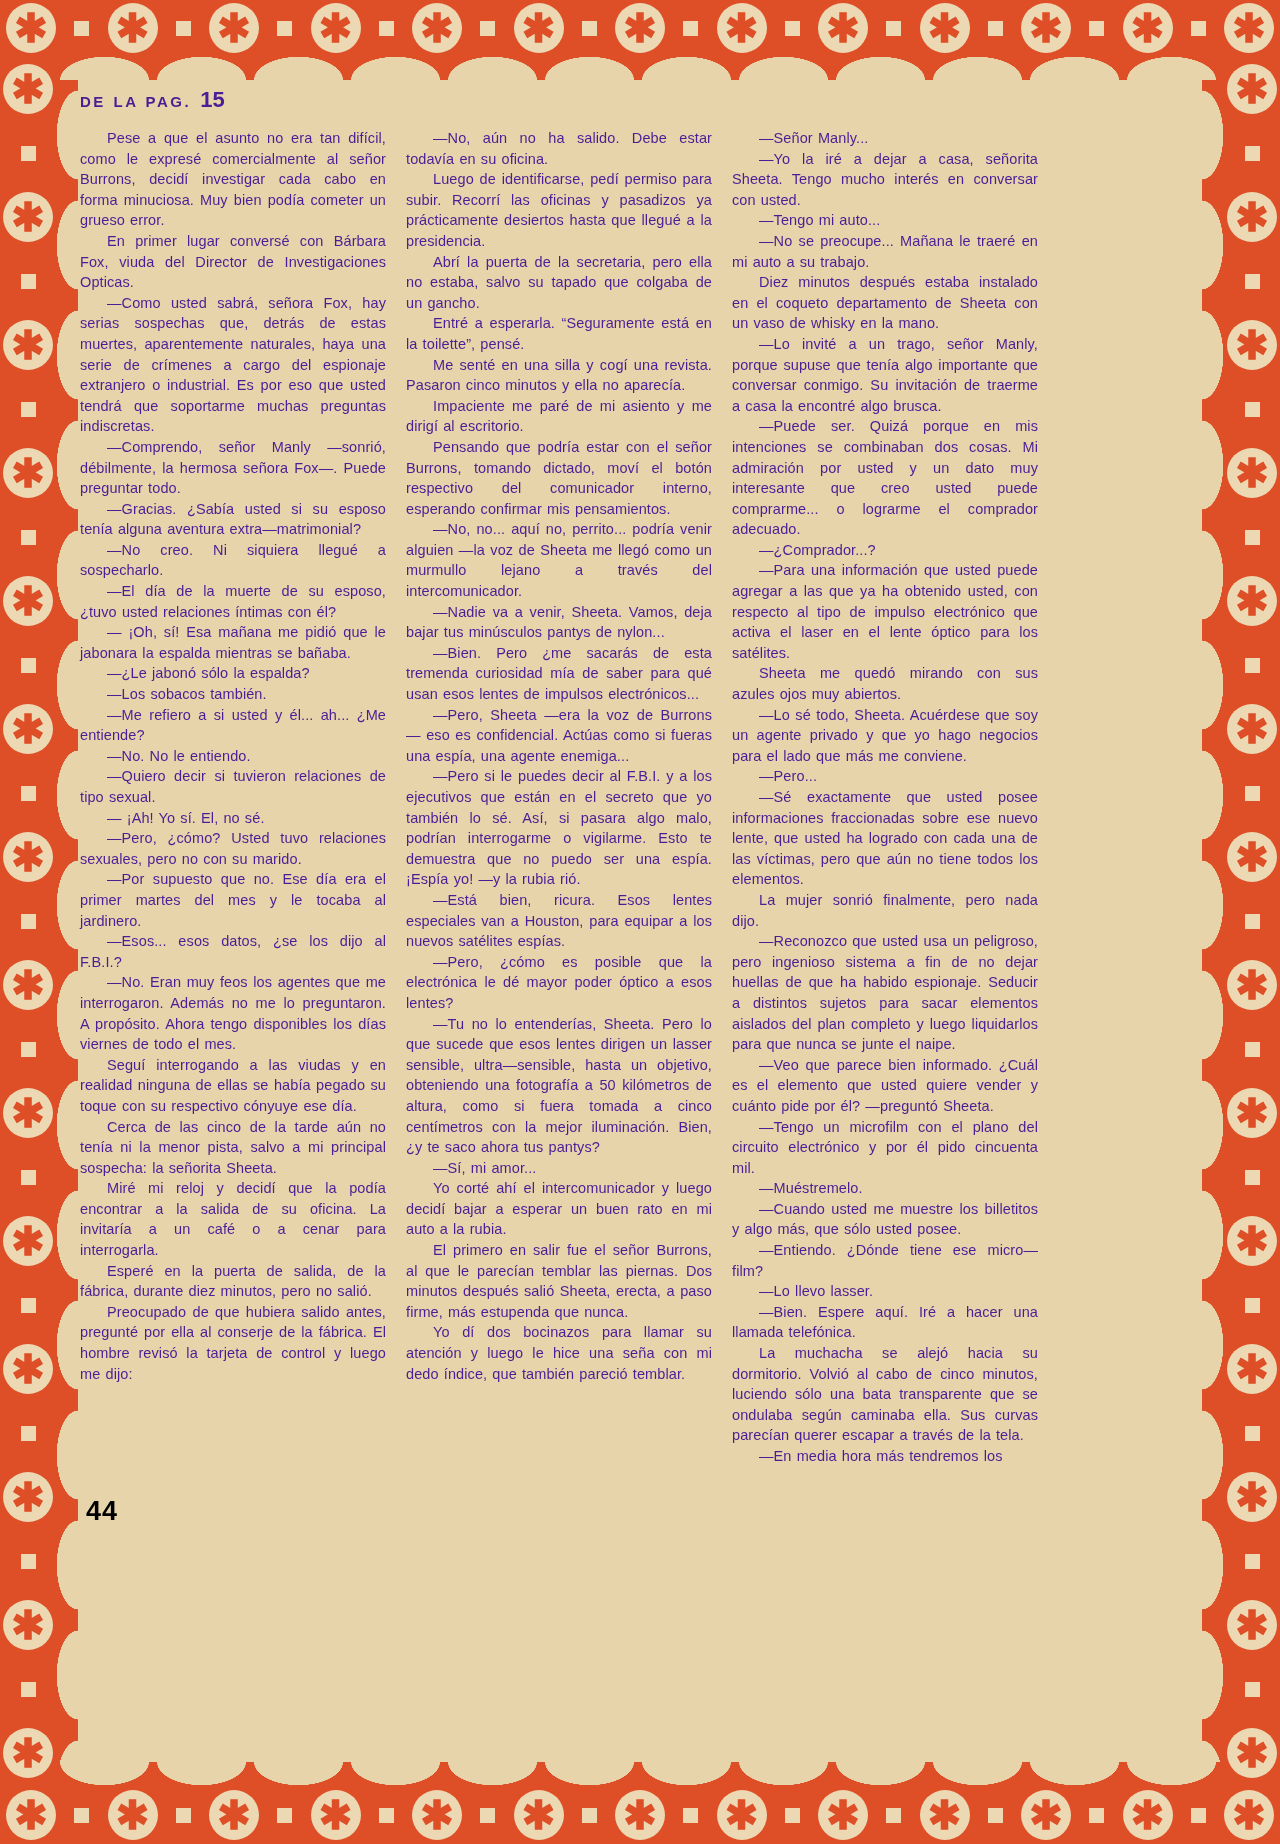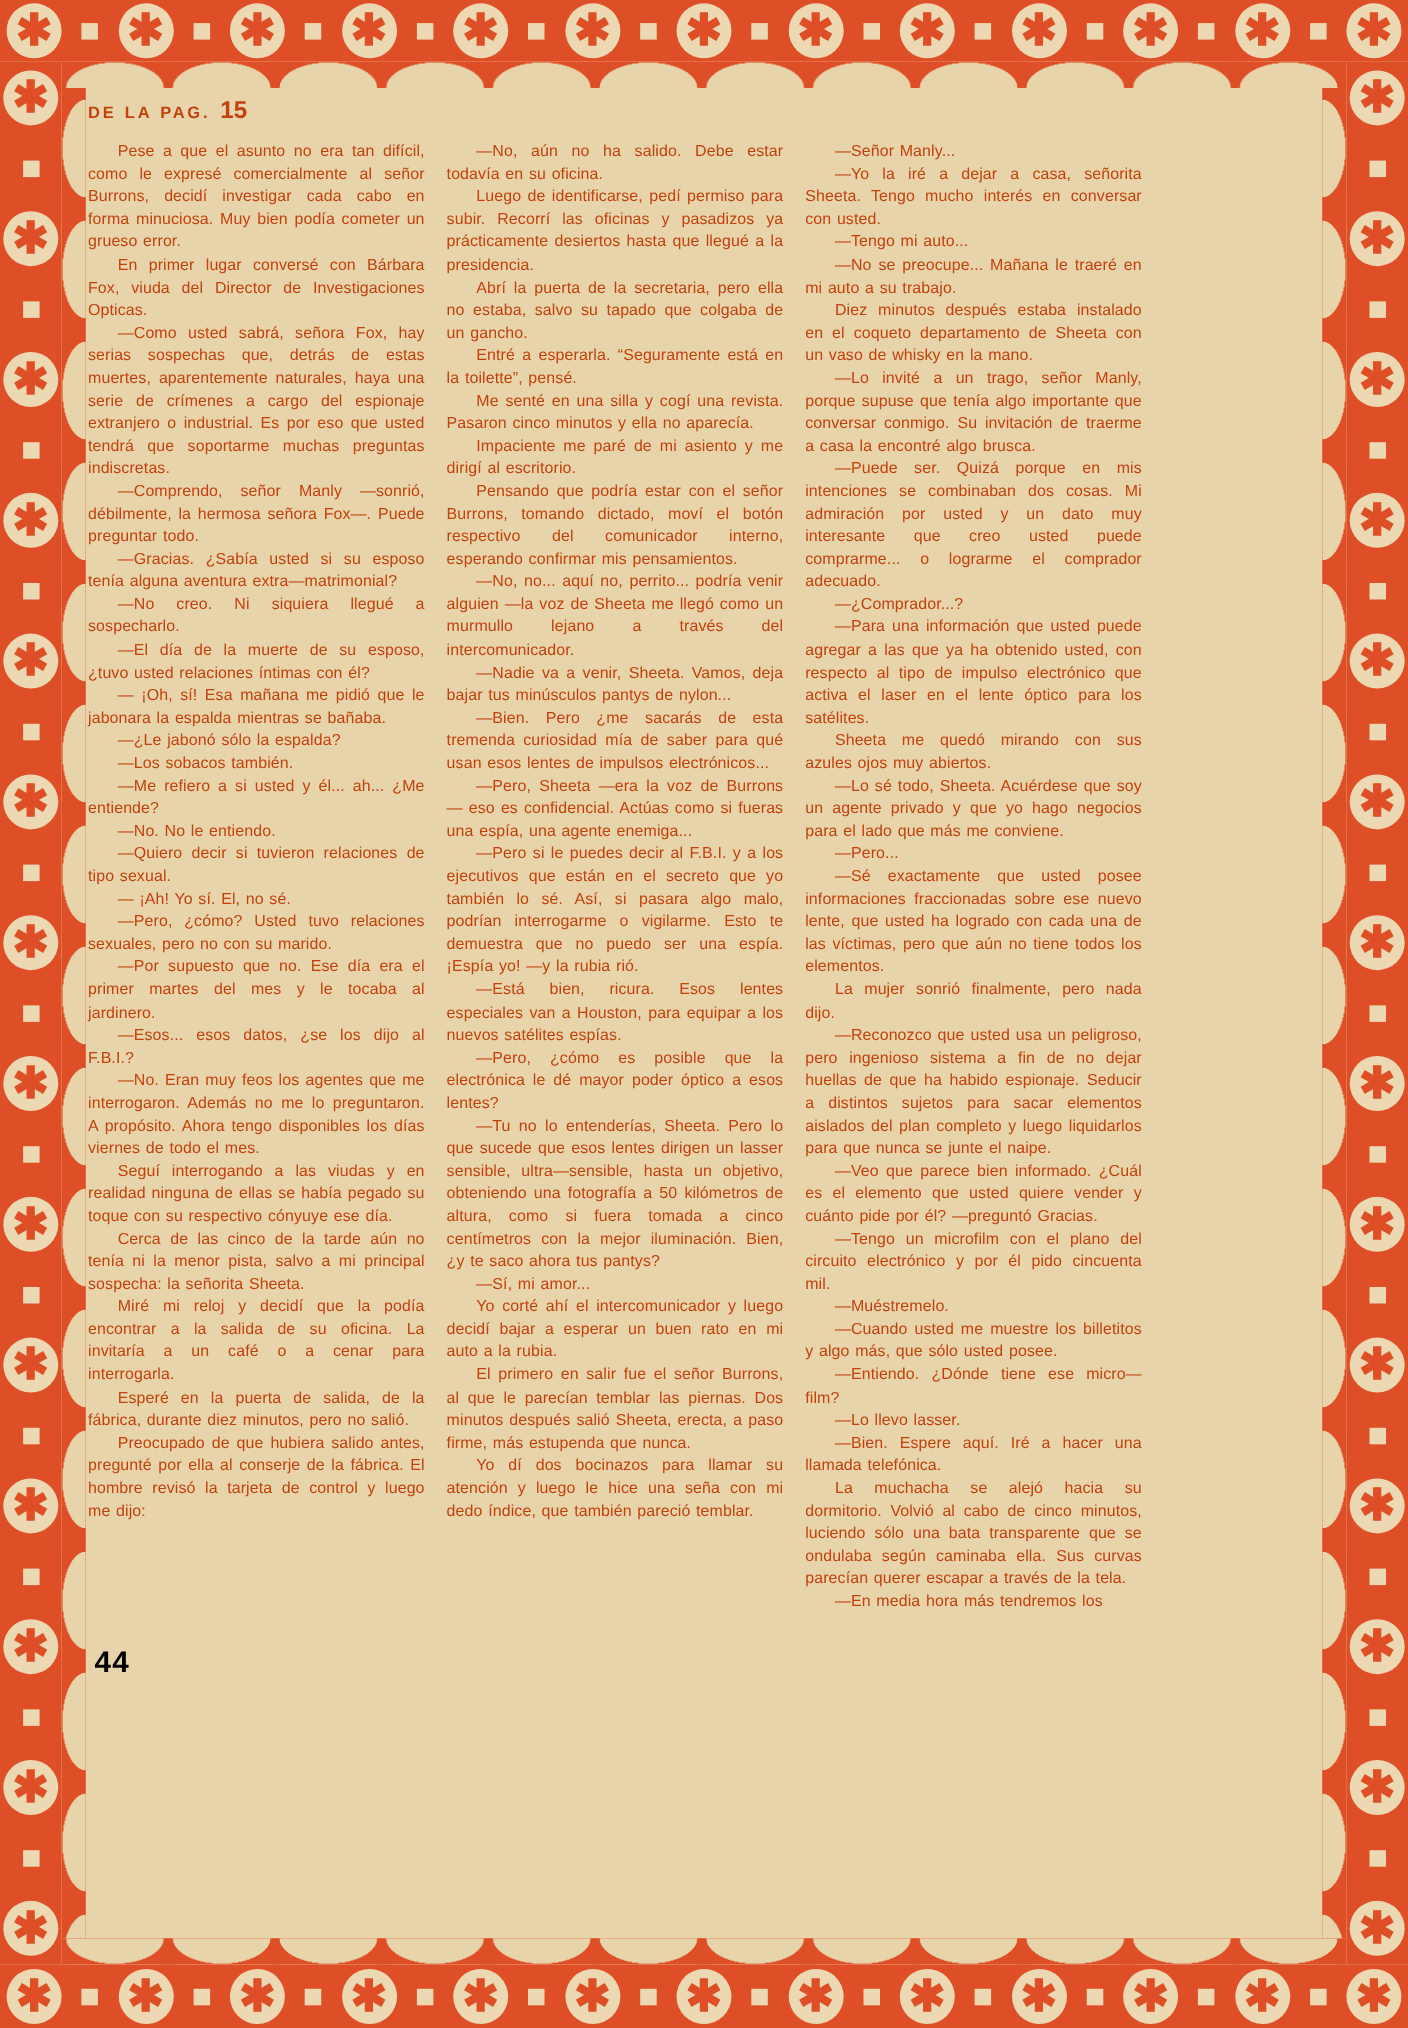--- a/index.html
+++ b/index.html
@@ -45,21 +45,21 @@
   }
   .scallop-right {
     top:80px; bottom:82px; right:56px; width:22px;
     background-color:#df4f27;
     background-image: radial-gradient(22px 46px at 0% 50%, #e8d4ab 96%, rgba(0,0,0,0) 97%);
     background-size:22px 110px; background-position:0 0;
   }
   
   .content {
     position:absolute; left:80px; top:90px; width:958px;
-    display:flex; gap:20px; color:#c2410c; z-index:1;
+    display:flex; gap:20px; color:#4c1d95; z-index:1;
   }
   .col {
     width:306px; flex:none; text-align:justify;
     font-size:14.5px; line-height:20.6px;
     letter-spacing:0.1px; word-spacing:1px;
   }
   .col.offset { padding-top:38px; }
   .col p { margin:0; text-indent:27px; }
   .page-header { display:flex; align-items:baseline; gap:9px; height:30px; margin-bottom:8px; }
   .header-label { font-size:15px; font-weight:bold; letter-spacing:2.5px; }
@@ -251,21 +251,21 @@
         <p>—Lo invité a un trago, señor Manly, porque supuse que tenía algo importante que conversar conmigo. Su invitación de traerme a casa la encontré algo brusca.</p>
         <p>—Puede ser. Quizá porque en mis intenciones se combinaban dos cosas. Mi admiración por usted y un dato muy interesante que creo usted puede comprarme... o lograrme el comprador adecuado.</p>
         <p>—¿Comprador...?</p>
         <p>—Para una información que usted puede agregar a las que ya ha obtenido usted, con respecto al tipo de impulso electrónico que activa el laser en el lente óptico para los satélites.</p>
         <p>Sheeta me quedó mirando con sus azules ojos muy abiertos.</p>
         <p>—Lo sé todo, Sheeta. Acuérdese que soy un agente privado y que yo hago negocios para el lado que más me conviene.</p>
         <p>—Pero...</p>
         <p>—Sé exactamente que usted posee informaciones fraccionadas sobre ese nuevo lente, que usted ha logrado con cada una de las víctimas, pero que aún no tiene todos los elementos.</p>
         <p>La mujer sonrió finalmente, pero nada dijo.</p>
         <p>—Reconozco que usted usa un peligroso, pero ingenioso sistema a fin de no dejar huellas de que ha habido espionaje. Seducir a distintos sujetos para sacar elementos aislados del plan completo y luego liquidarlos para que nunca se junte el naipe.</p>
-        <p>—Veo que parece bien informado. ¿Cuál es el elemento que usted quiere vender y cuánto pide por él? —preguntó Gracias.</p>
+        <p>—Veo que parece bien informado. ¿Cuál es el elemento que usted quiere vender y cuánto pide por él? —preguntó Sheeta.</p>
         <p>—Tengo un microfilm con el plano del circuito electrónico y por él pido cincuenta mil.</p>
         <p>—Muéstremelo.</p>
         <p>—Cuando usted me muestre los billetitos y algo más, que sólo usted posee.</p>
         <p>—Entiendo. ¿Dónde tiene ese micro—film?</p>
         <p>—Lo llevo lasser.</p>
         <p>—Bien. Espere aquí. Iré a hacer una llamada telefónica.</p>
         <p>La muchacha se alejó hacia su dormitorio. Volvió al cabo de cinco minutos, luciendo sólo una bata transparente que se ondulaba según caminaba ella. Sus curvas parecían querer escapar a través de la tela.</p>
         <p>—En media hora más tendremos los</p>
       </div>
   </div>

